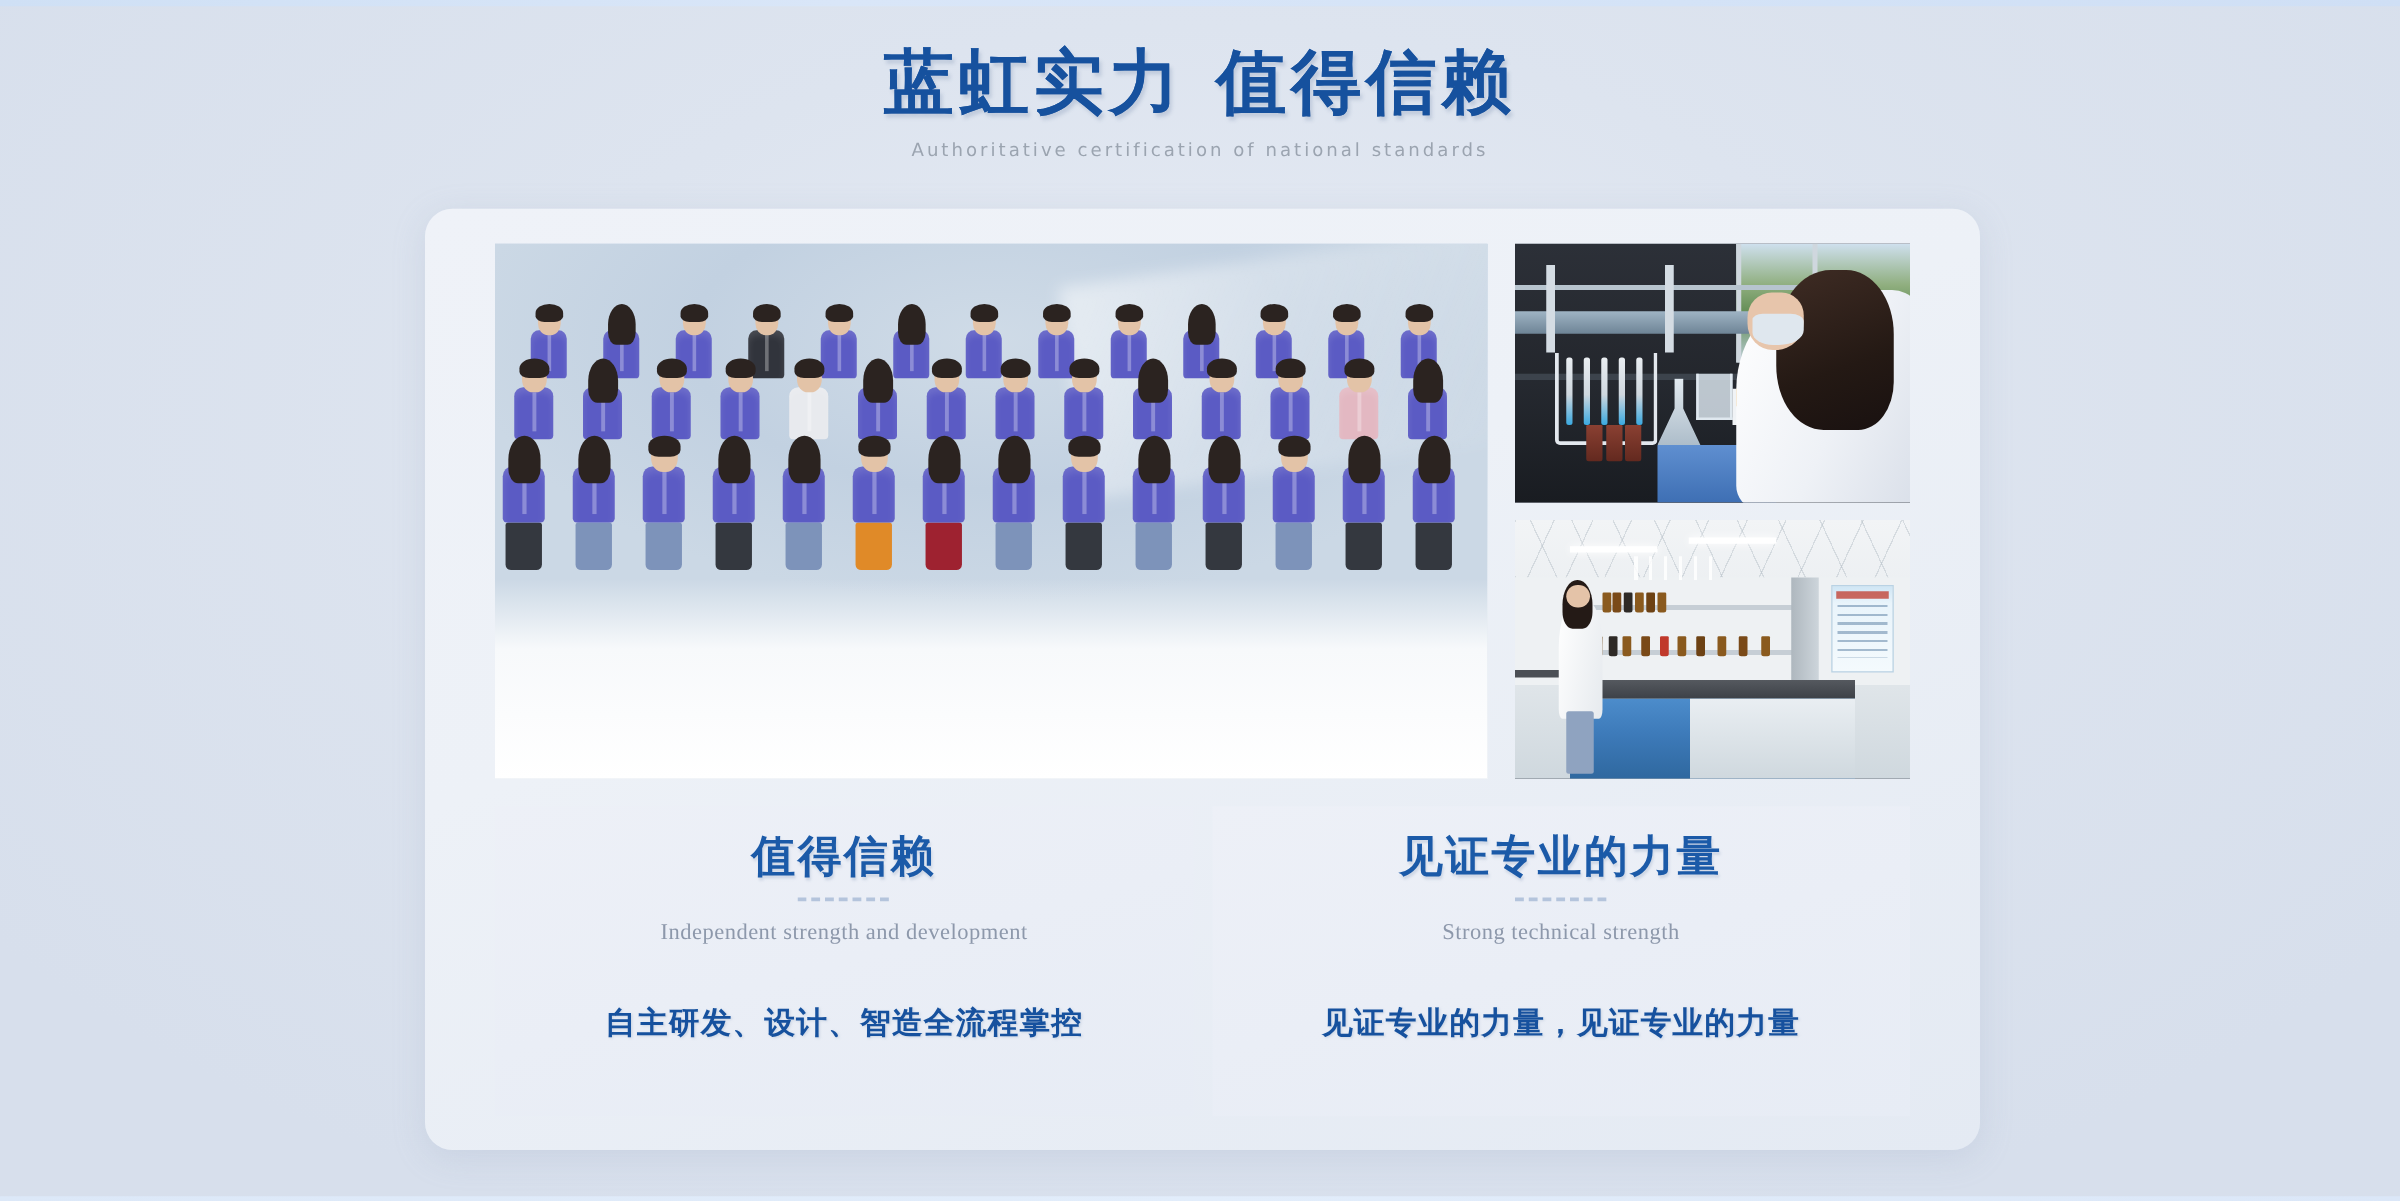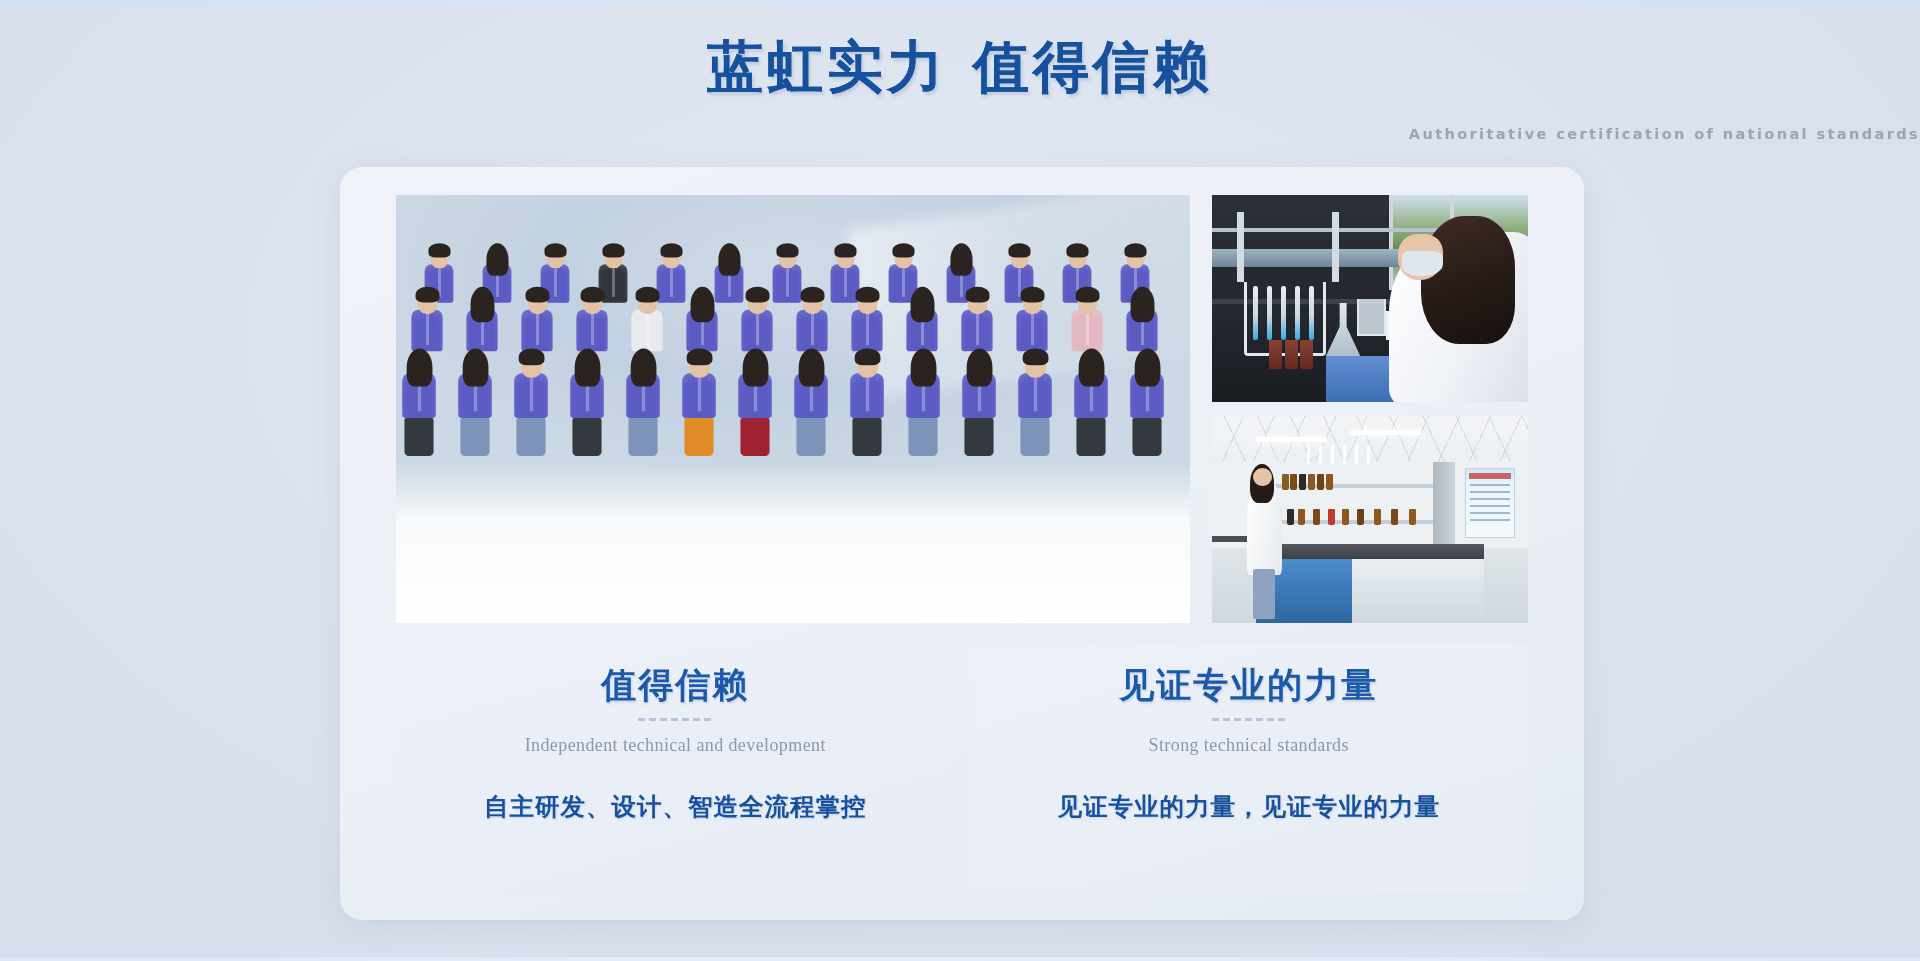--- a/index.html
+++ b/index.html
@@ -52,27 +52,26 @@
     letter-spacing: 4px;
     color: #16519e;
     line-height: 70px;
     text-shadow: 2px 3px 3px rgba(130,150,180,0.32);
     background: linear-gradient(180deg,#1d5cae 0%, #144b93 100%);
     -webkit-background-clip: text;
     background-clip: text;
   }
   #main-title .gap { display: inline-block; width: 26px; }
   #subtitle {
-    margin-top: 24px;
+    margin-top: 11px;
     font-family: "DejaVu Sans", sans-serif;
     font-size: 14.5px;
     letter-spacing: 2.4px;
     color: #9ba4b0;
-    font-weight: 700;
-    text-align: right;
+    font-weight: 400;
   }
 
   
   #panel {
     position: absolute;
     left: 340px;
     top: 167px;
     width: 1244px;
     height: 753px;
     border-radius: 22px;
@@ -315,21 +314,21 @@
     background-repeat: repeat-x;
   }
   .card-sub {
     margin-top: 14px;
     font-family: "Liberation Serif", serif;
     font-size: 18px;
     color: #8d98ab;
     letter-spacing: .4px;
   }
   .card-body {
-    margin-top: 32px;
+    margin-top: 44px;
     font-family: "Liberation Serif", serif;
     font-weight: bold;
     font-size: 24.5px;
     letter-spacing: 1px;
     color: #16519e;
     line-height: 38px;
     text-shadow: 1px 1px 2px rgba(150,168,196,0.35);
   }
 </style>
 </head>
@@ -693,30 +692,30 @@
       </div>
 
     </div>
   </div>
 
   <div id="cards">
 
     <div class="card">
       <div class="card-title">值得信赖</div>
       <div class="card-dots"></div>
-      <div class="card-sub">Independent technical and development</div>
+      <div class="card-sub">Independent strength and development</div>
       <div class="card-body">
         <div>自主研发、设计、智造全流程掌控</div>
       </div>
     </div>
 
     <div class="card">
       <div class="card-title">见证专业的力量</div>
       <div class="card-dots"></div>
-      <div class="card-sub">Strong technical standards</div>
+      <div class="card-sub">Strong technical strength</div>
       <div class="card-body">
         <div>见证专业的力量，见证专业的力量</div>
       </div>
     </div>
 
   </div>
 
   <div id="bottom-strip"></div>
 </div>
 

